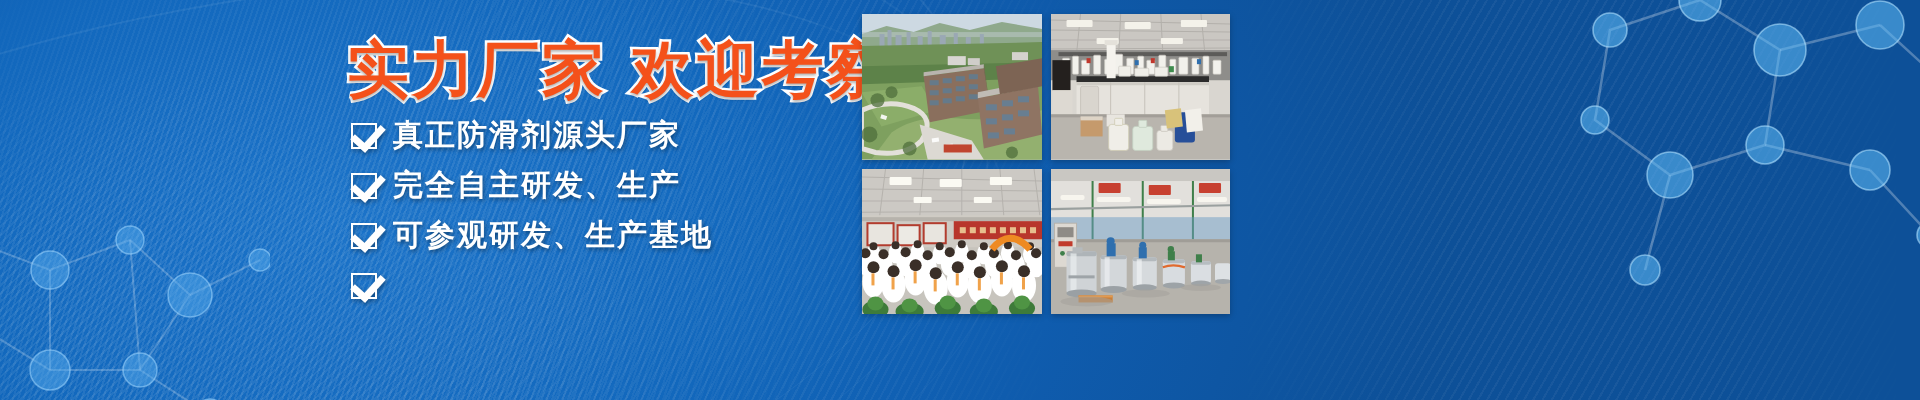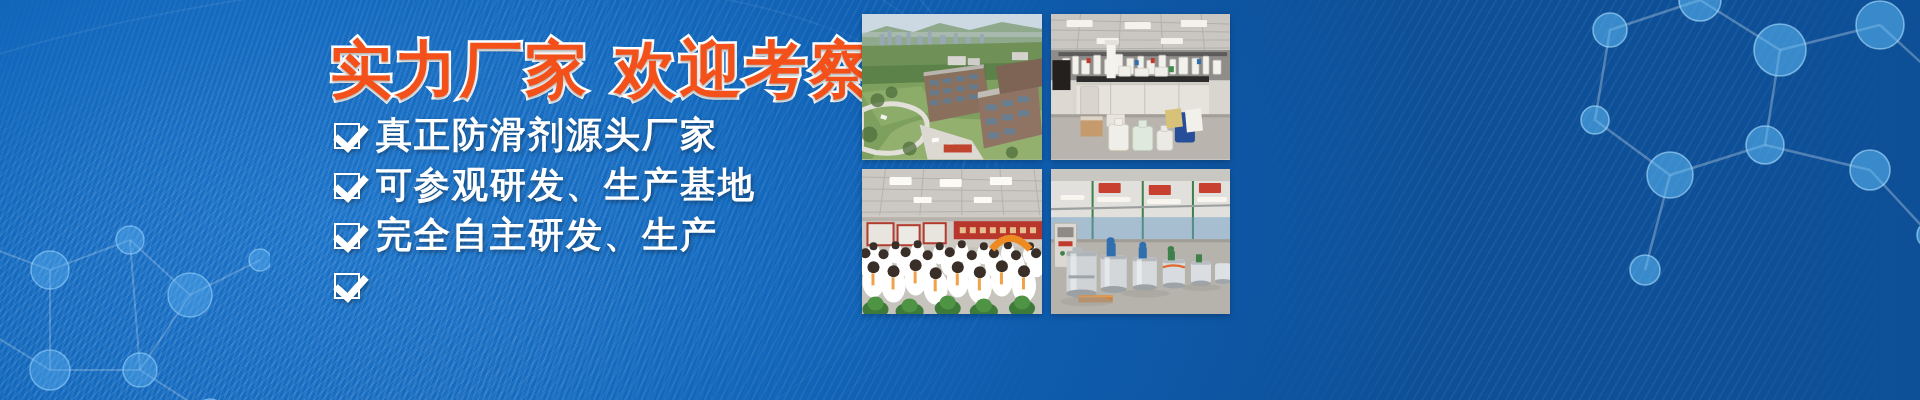--- a/index.html
+++ b/index.html
@@ -96,21 +96,21 @@
   .molecule-svg {
     position: absolute;
     pointer-events: none;
   }
   .mol-right  { right: -30px; top: -30px; width: 400px; height: 330px; }
   .mol-left   { left: -70px;  bottom: -60px; width: 340px; height: 260px; }
 
   
   .content {
     position: absolute;
-    left: 0; top: 0;
+    left: 17px; top: 0;
     width: 855px; height: 344px;
   }
   .headline {
     position: absolute;
     left: 330px; top: 28px;
     font-size: 62px;
     font-weight: 700;
     letter-spacing: 3px;
     color: #f4511a;
     white-space: nowrap;
@@ -144,21 +144,21 @@
   .check-icon::after {
     content: "";
     position: absolute;
     left: 5px; top: -6px;
     width: 13px; height: 24px;
     border: solid #ffffff;
     border-width: 0 7px 7px 0;
     transform: rotate(42deg);
   }
   .feature-text {
-    font-size: 36px;
+    font-size: 30px;
     font-weight: 600;
     color: #ffffff;
     letter-spacing: 2px;
     white-space: nowrap;
     text-shadow: 1px 2px 4px rgba(0,0,0,0.40);
   }
 
   
   .photo-grid {
     position: absolute;
@@ -236,26 +236,26 @@
 
     <ul class="feature-list">
 
       <li class="feature-item">
         <span class="check-icon"></span>
         <span class="feature-text">真正防滑剂源头厂家</span>
       </li>
 
       <li class="feature-item">
         <span class="check-icon"></span>
-        <span class="feature-text">可参观研发、生产基地</span>
+        <span class="feature-text">完全自主研发、生产</span>
       </li>
 
       <li class="feature-item">
         <span class="check-icon"></span>
-        <span class="feature-text">完全自主研发、生产</span>
+        <span class="feature-text">可参观研发、生产基地</span>
       </li>
 
       <li class="feature-item">
         <span class="check-icon"></span>
       </li>
 
     </ul>
   </div>
 
   <div class="photo-grid">

